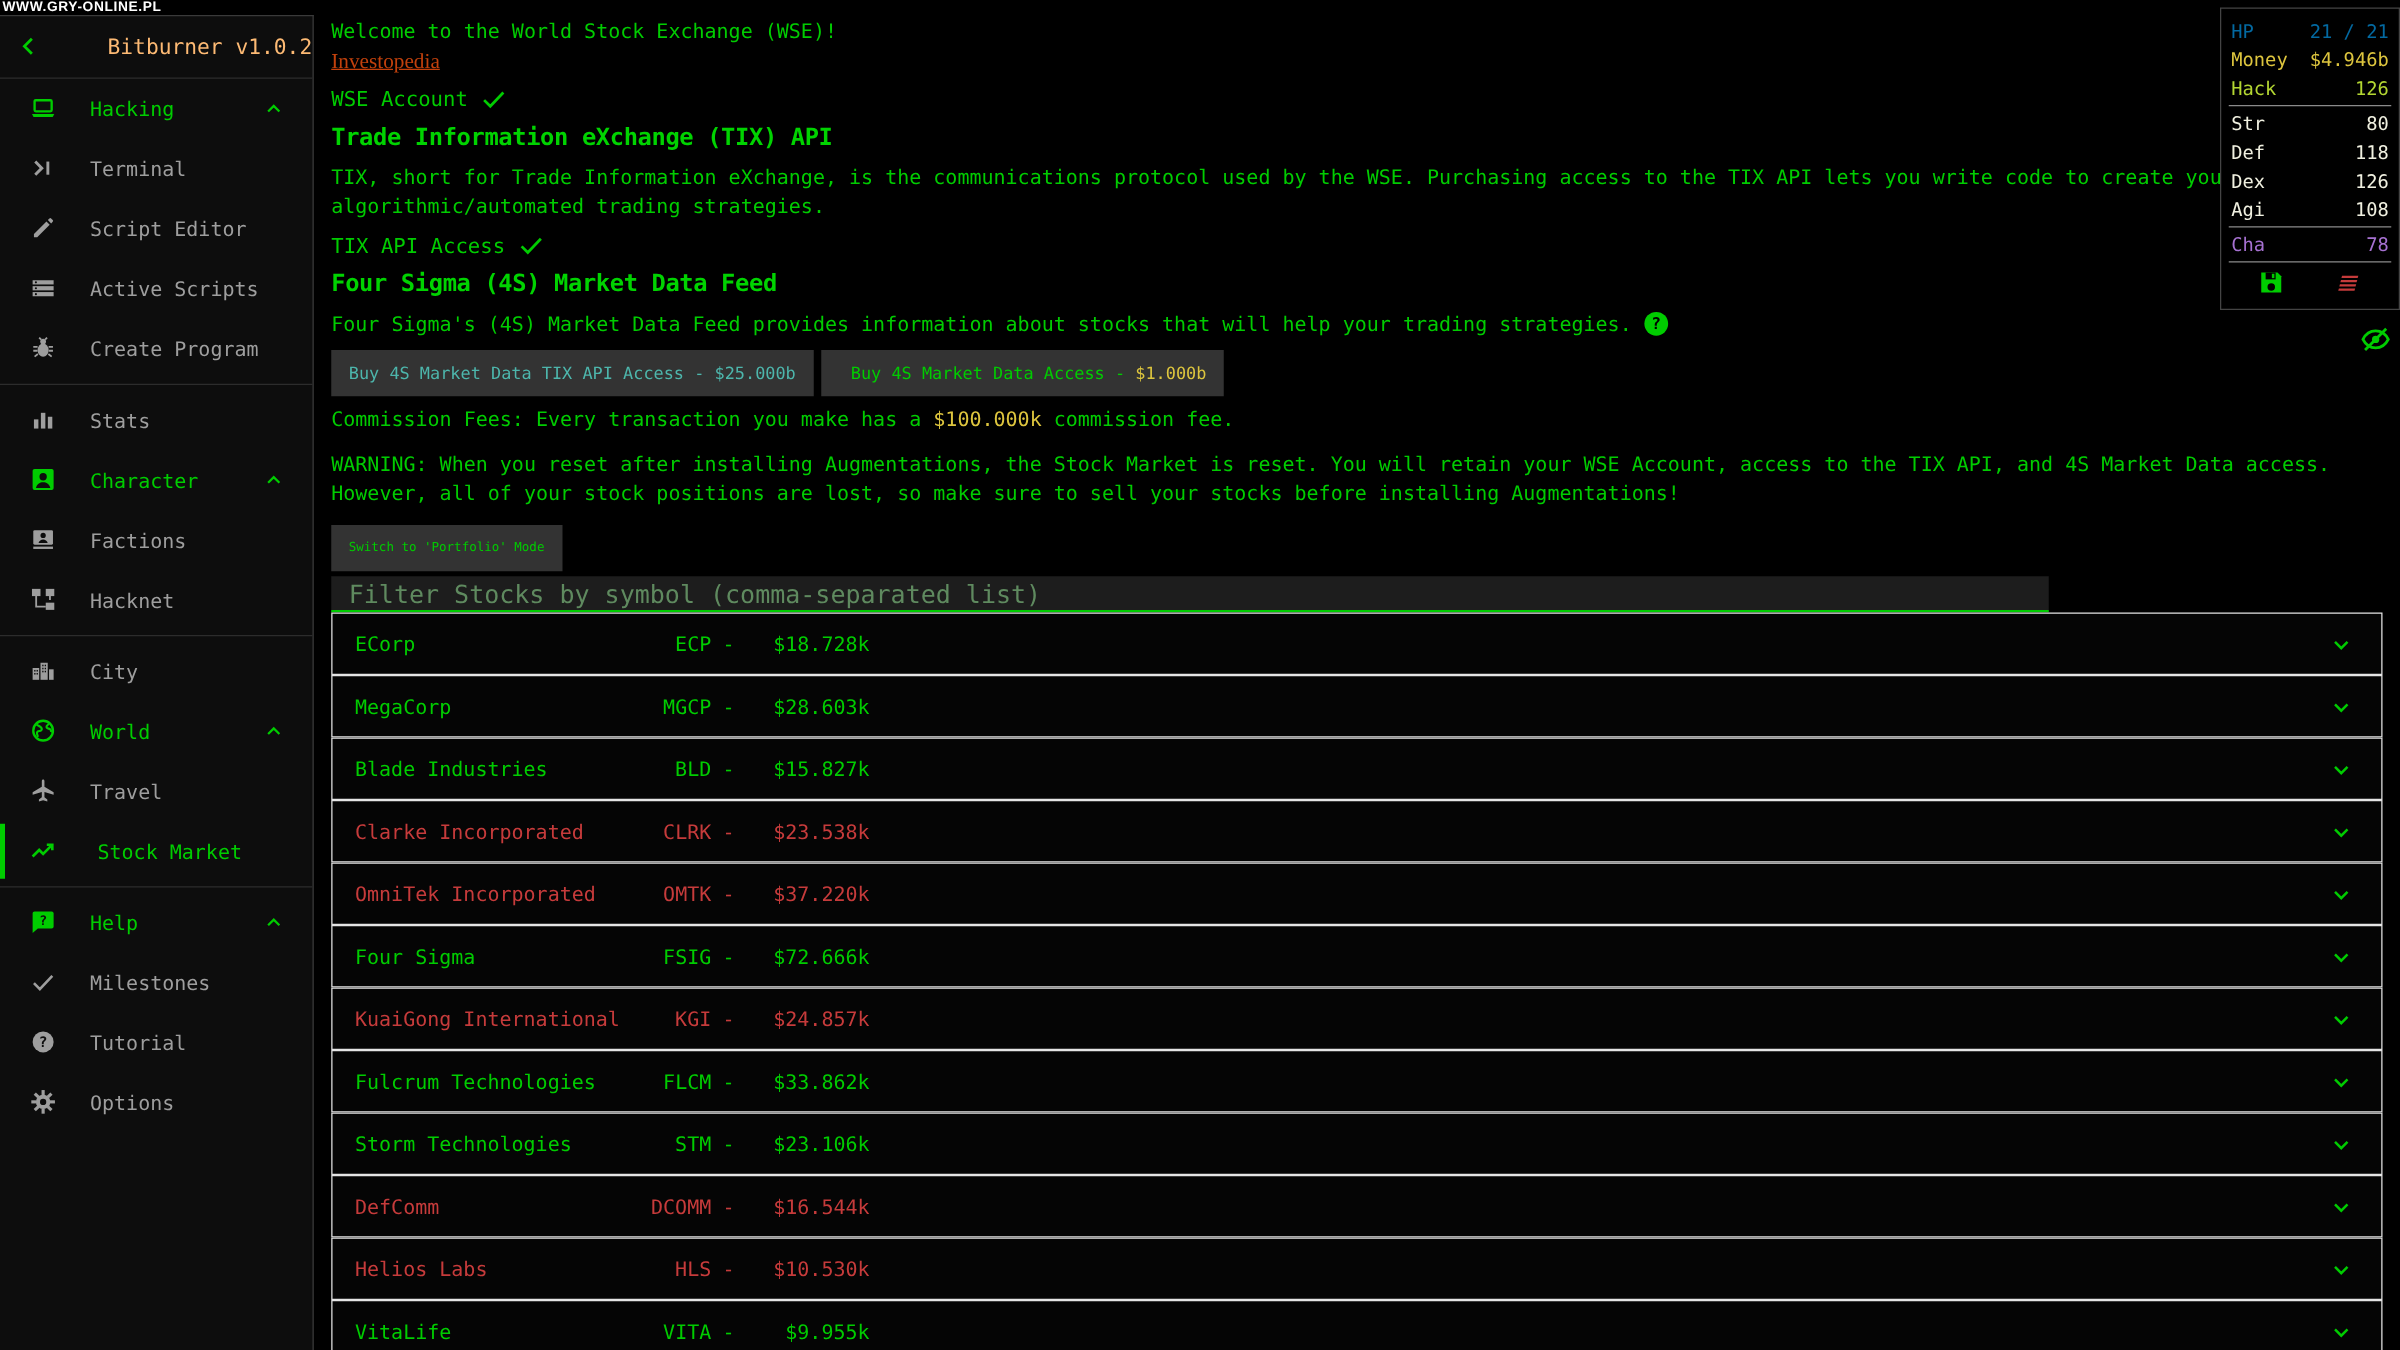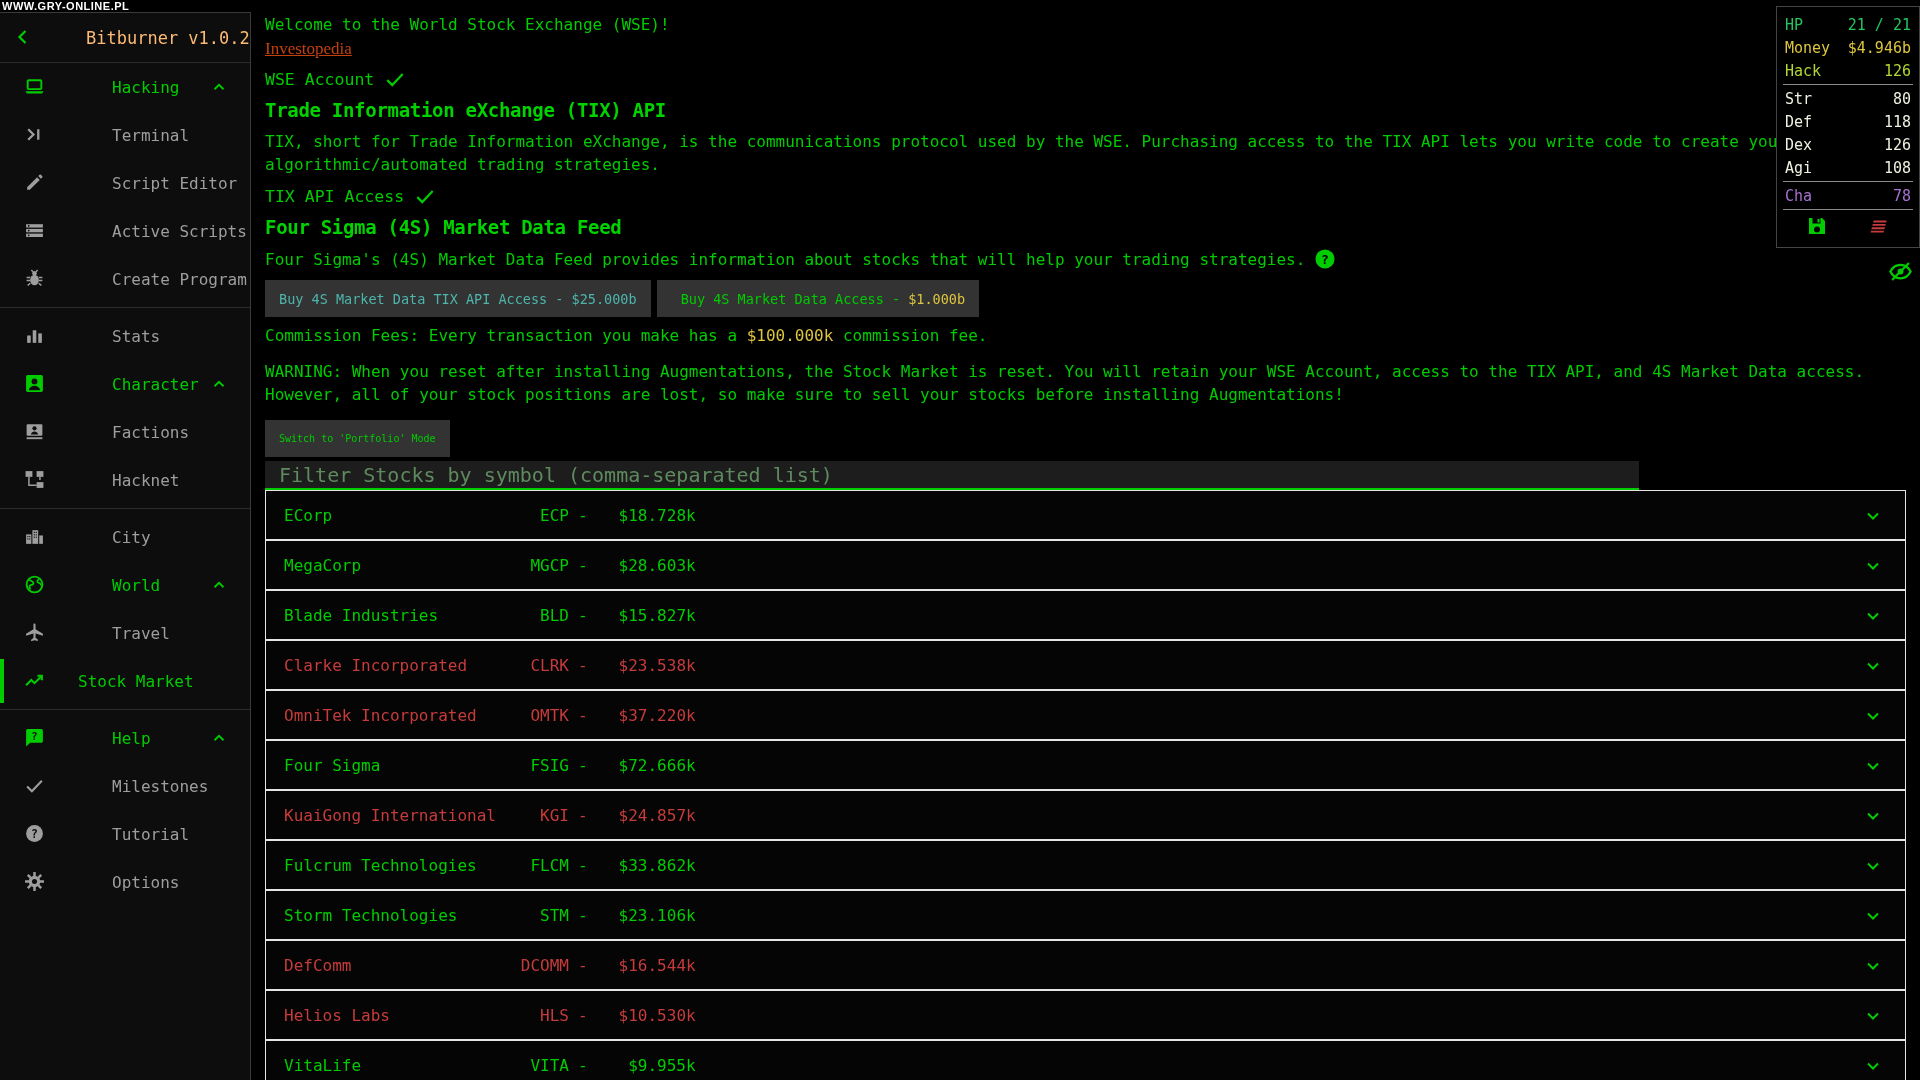--- a/index.html
+++ b/index.html
@@ -11,21 +11,21 @@
     font-family:"Liberation Sans",sans-serif;font-size:11px;font-weight:bold;letter-spacing:.5px;}
 
   
   .sidebar{position:absolute;left:0;top:12px;width:251px;height:1068px;background:#0d0d0d;
     border-top:1px solid #3a3a3a;border-right:1px solid #3a3a3a;box-sizing:border-box;z-index:10;}
   .sb-header{position:relative;height:49px;border-bottom:1px solid #2c2c2c;display:flex;align-items:center;}
   .back-btn{position:absolute;left:13px;top:14px;width:20px;height:20px;color:#00cc00;cursor:pointer;}
   .sb-title{margin-left:86px;color:#fdba74;font-size:17px;font-weight:normal;}
   .sb-item{position:relative;height:48px;display:flex;align-items:center;color:#9e9e9e;font-size:16px;cursor:pointer;}
   .sb-item .icon{position:absolute;left:24px;top:13px;width:21px;height:21px;}
-  .sb-item .label{margin-left:112px;white-space:nowrap;}
+  .sb-item .label{margin-left:72px;white-space:nowrap;}
   .sb-item.header-item{color:#00cc00;}
   .sb-item.header-item .chev{position:absolute;left:210px;top:15px;width:18px;height:18px;color:#00cc00;}
   .sb-item.selected{color:#00cc00;}
   .sb-item.selected::before{content:"";position:absolute;left:0;top:2px;bottom:2px;width:4px;background:#00cc00;}
   .sb-item.selected .label{margin-left:78px;}
   .sb-divider{height:1px;background:#2c2c2c;margin:4px 0;}
 
   .icon svg{display:block;width:100%;height:100%;}
 
   
@@ -65,21 +65,21 @@
   .stock-row .price{width:108px;text-align:right;white-space:nowrap;}
   .stock-row .chev{position:absolute;right:22px;top:15px;width:20px;height:20px;color:#00cc00;}
   .stock-row.up{color:#00cc00;}
   .stock-row.down{color:#c63b3b;}
 
   
   .overview{position:absolute;right:0;top:6px;width:144px;height:242px;background:#000;
     border:1px solid #444;box-sizing:border-box;padding:6px 8px 0 8px;z-index:30;}
   .ov-row{display:flex;justify-content:space-between;align-items:center;height:23px;font-size:15px;white-space:nowrap;}
   .ov-div{height:1px;background:#8a8a8a;margin:2px -2px;}
-  .c-hp{color:#22c55e;} .c-money{color:#ddc53e;} .c-hack{color:#b3d632;}
+  .c-hp{color:#0369a1;} .c-money{color:#ddc53e;} .c-hack{color:#b3d632;}
   .c-combat{color:#f0f0e0;} .c-cha{color:#a671d1;}
   .ov-icons{display:flex;justify-content:space-around;align-items:center;margin-top:5px;}
   .ov-icon{width:22px;height:22px;cursor:pointer;}
   .save-color{color:#00cc00;} .kill-color{color:#c63b3b;}
   .eye-btn{position:absolute;right:6px;top:258px;width:27px;height:27px;color:#00cc00;cursor:pointer;z-index:30;}
 </style>
 </head>
 <body>
 
 <div id="screen">

